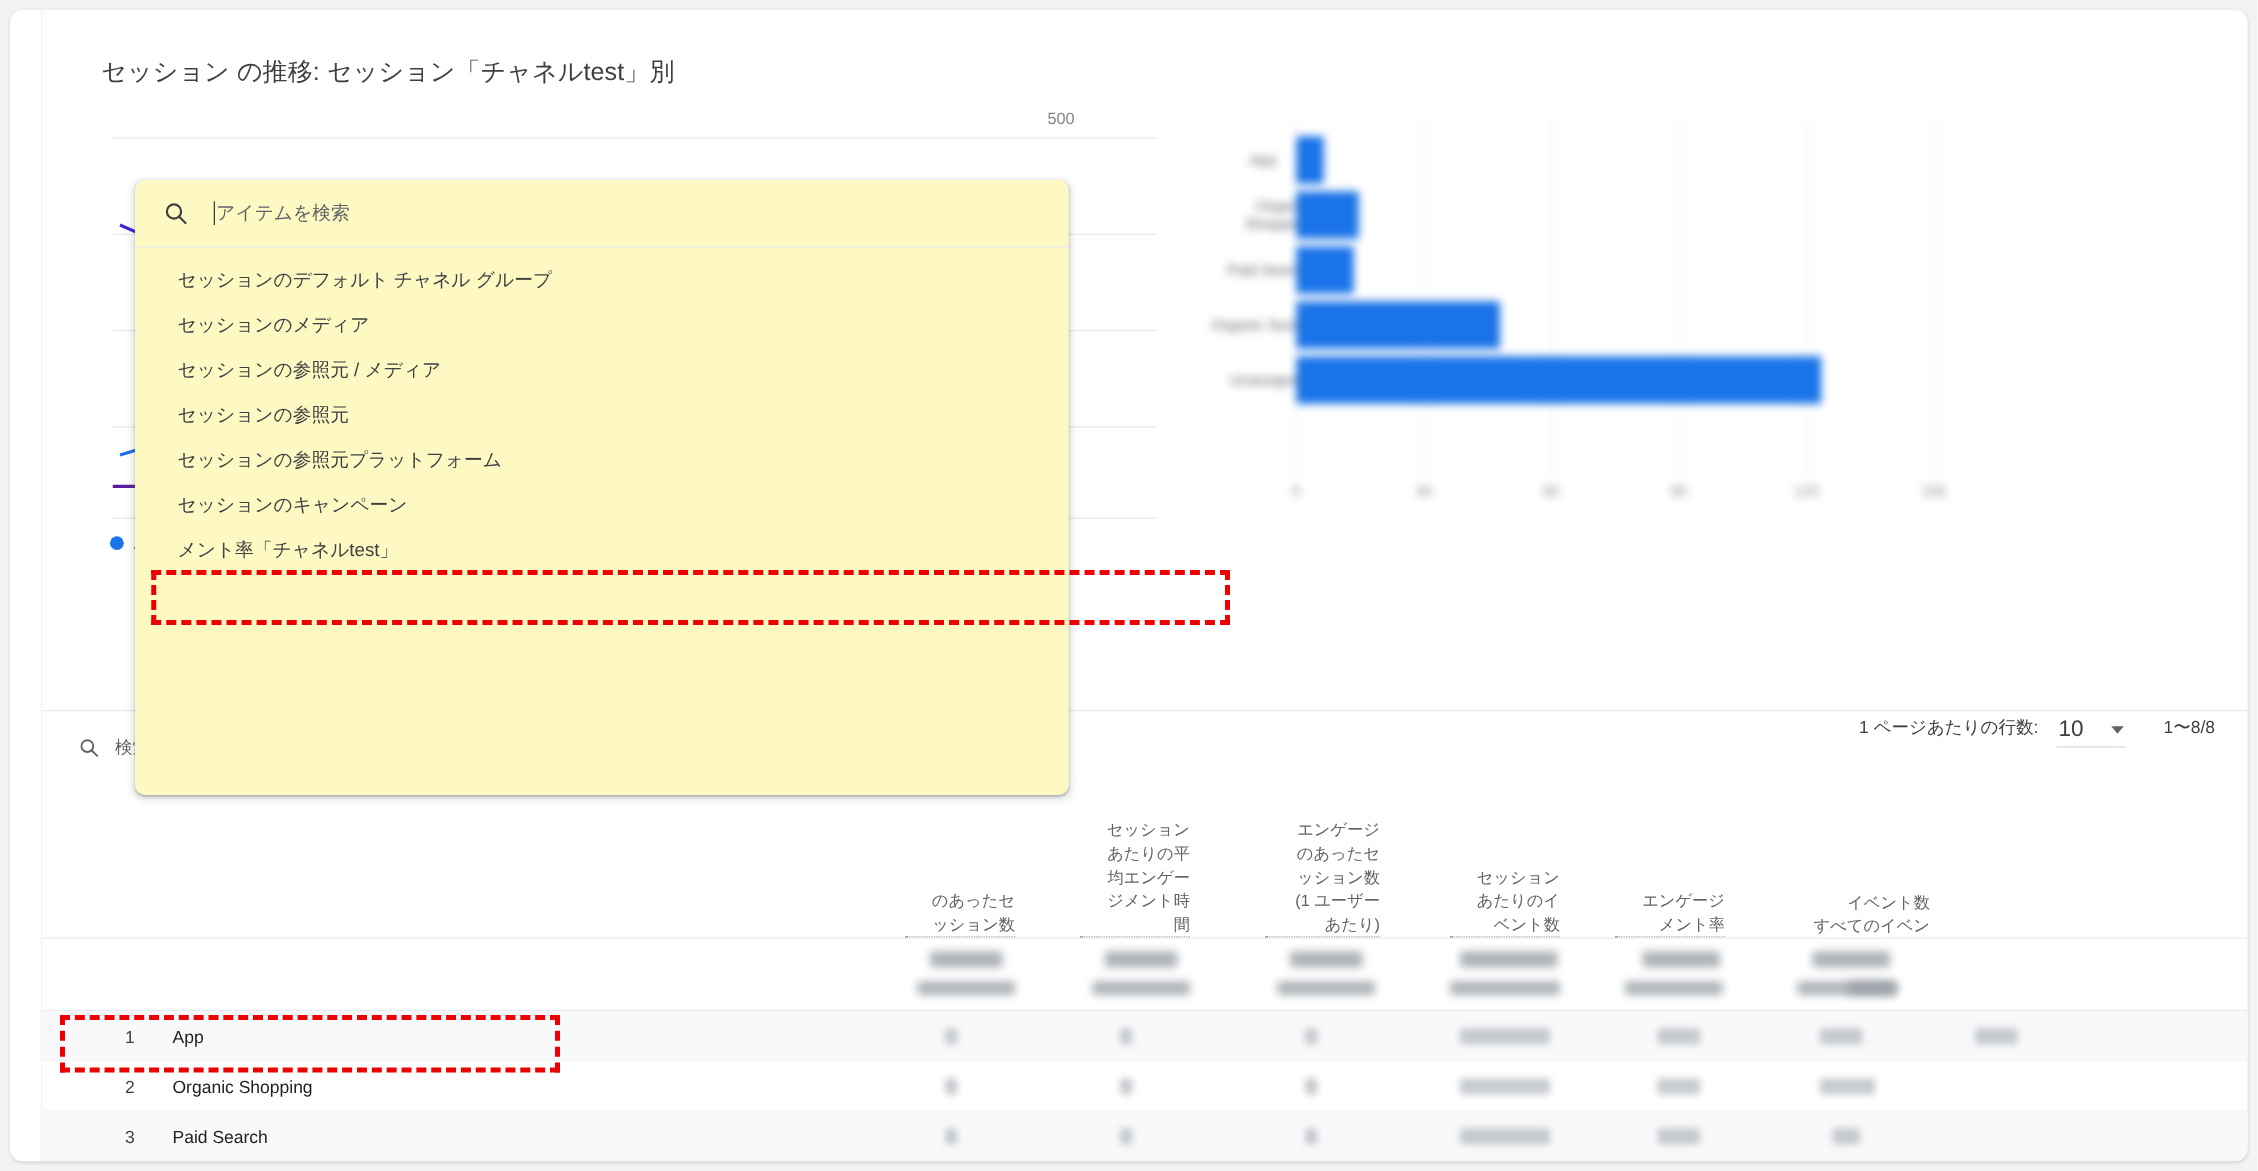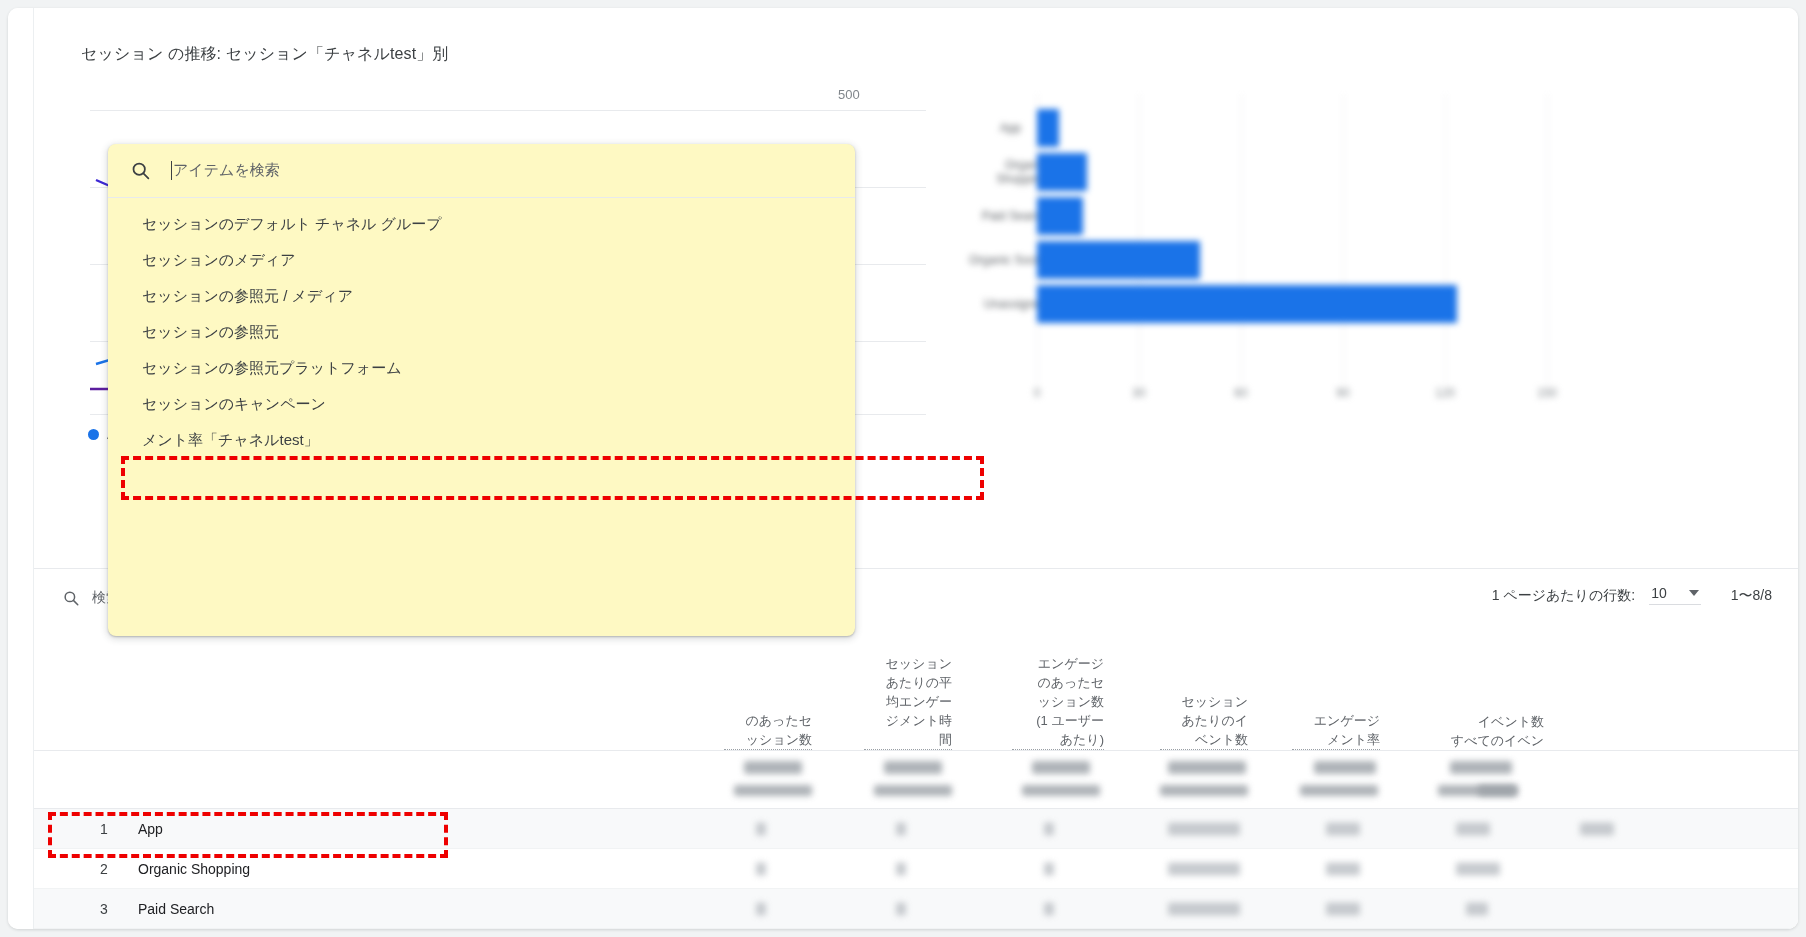--- a/index.html
+++ b/index.html
@@ -40,21 +40,21 @@
     background: #fff;
   }
   .card-bar {
     position: absolute;
     left: 1026px; top: 0;
     width: 764px; height: 560px;
     background: #fff;
   }
   .card-title {
     position: absolute;
-    font-size: 16px;
+    font-size: 20px;
     color: #3c4043;
     letter-spacing: .1px;
     white-space: nowrap;
   }
   #line-title { left: 47px; top: 36px; }
 
   
   .lc-plot {
     position: absolute;
     left: 56px; top: 88px;
@@ -134,32 +134,32 @@
     border-top: 1px solid #e8eaed;
   }
   .tbl-search {
     position: absolute;
     left: 28px; top: 20px;
     display: flex; align-items: center; gap: 12px;
   }
   .tbl-search-text { font-size: 14px; color: #5f6368; }
   .tbl-pager {
     position: absolute;
-    right: 26px; top: 16px;
-    display: flex; align-items: flex-end; gap: 14px;
+    right: 26px; top: 4px;
+    display: flex; align-items: flex-start; gap: 14px;
     font-size: 14px; color: #3c4043;
     white-space: nowrap;
   }
   .pager-label { color: #3c4043; }
   .pager-select {
     display: inline-flex; align-items: center; gap: 22px;
     border-bottom: 1px solid #dadce0;
     padding: 0 2px 3px 2px;
   }
-  .pager-value { font-size: 14px; color: #3c4043; }
+  .pager-value { font-size: 18px; color: #3c4043; }
   .caret {
     width: 0; height: 0;
     border-left: 5px solid transparent;
     border-right: 5px solid transparent;
     border-top: 6px solid #5f6368;
     display: inline-block;
   }
   .pager-range { color: #3c4043; margin-left: 16px; }
 
   

